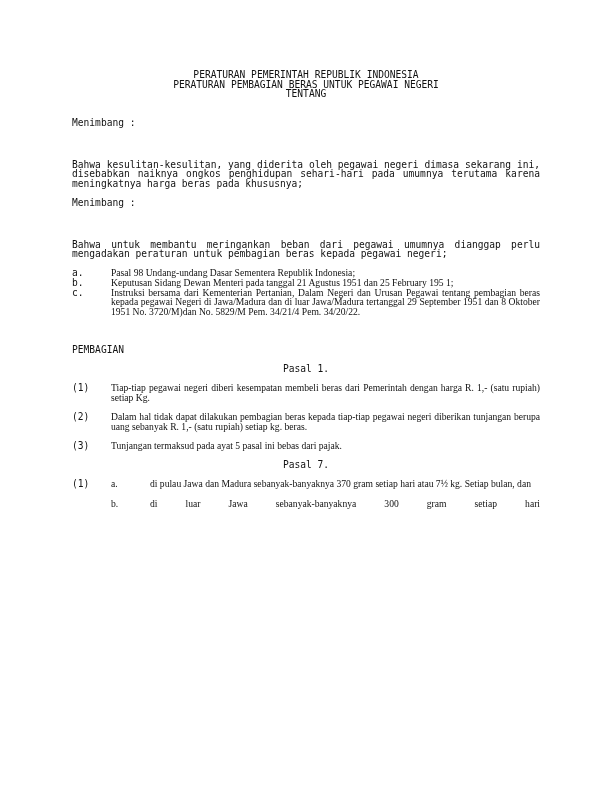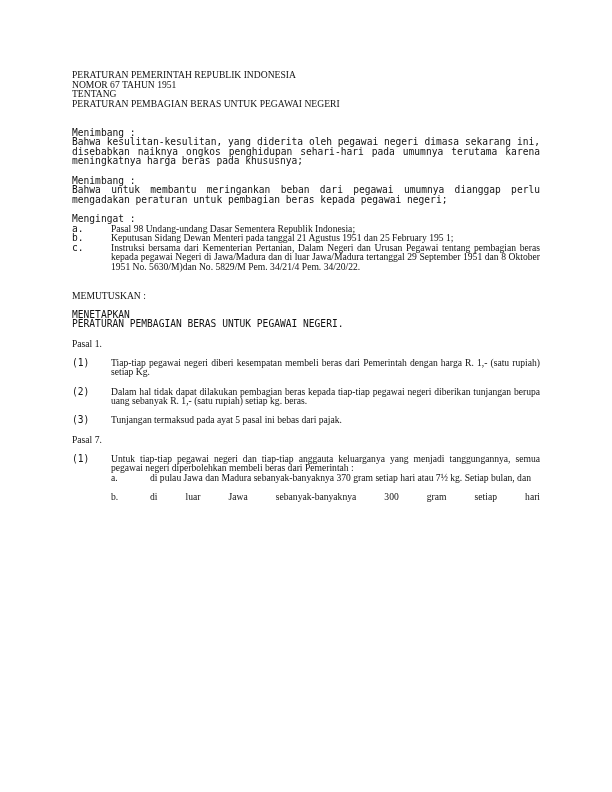--- a/index.html
+++ b/index.html
@@ -2,79 +2,75 @@
 <html><head>
 <meta charset="utf-8">
 <style>
   html, body { margin: 0; padding: 0; background: #ffffff; }
   body { width: 612px; height: 792px; position: relative; overflow: hidden; }
   .page {
     position: absolute; left: 72px; top: 70px; width: 468px;
     font-family: "DejaVu Sans Mono", "Liberation Mono", monospace;
     font-size: 9.6px; line-height: 9.6px; color: #111111;
   }
-  .c { white-space: pre; font-family: Liberation Serif, serif; }
-  .j { text-align: justify; text-align-last: left; }
+  .c { text-align: center; white-space: pre; }
+  .j { text-align: justify; text-align-last: left; margin-top: 32px; }
   .gap { height: 9.6px; }
   .row { display: flex; }
   .lbl { flex: 0 0 auto; }
   .lbl-abc { width: 39px; }
   .lbl-num { width: 39px; }
   .lbl-sub { width: 39px; }
   .txt { flex: 1 1 auto; text-align: justify; text-align-last: left; font-family: Liberation Serif, serif; }
   .jl { text-align: justify; text-align-last: justify; }
 </style>
 </head>
 <body>
 
 <div class="page">
 
   <div class="c">PERATURAN PEMERINTAH REPUBLIK INDONESIA</div>
-  <div class="c">NOMOR 67 TAHUN 1951</div>
+  <div class="c">PERATURAN PEMBAGIAN BERAS UNTUK PEGAWAI NEGERI</div>
   <div class="c">TENTANG</div>
-  <div class="c">PERATURAN PEMBAGIAN BERAS UNTUK PEGAWAI NEGERI</div>
   <div class="gap"></div>
   <div class="gap"></div>
 
   <div>
     <div>Menimbang :</div>
     <div class="j">Bahwa kesulitan-kesulitan, yang diderita oleh pegawai negeri dimasa sekarang ini, disebabkan naiknya ongkos penghidupan sehari-hari pada umumnya terutama karena meningkatnya harga beras pada khususnya;</div>
   </div>
   <div class="gap"></div>
 
   <div>
     <div>Menimbang :</div>
     <div class="j">Bahwa untuk membantu meringankan beban dari pegawai umumnya dianggap perlu mengadakan peraturan untuk pembagian beras kepada pegawai negeri;</div>
   </div>
   <div class="gap"></div>
 
   <div>
-    <div>Mengingat :</div>
     <div class="row">
       <span class="lbl lbl-abc">a.</span>
       <span class="txt">Pasal 98 Undang-undang Dasar Sementera Republik Indonesia;</span>
     </div>
     <div class="row">
       <span class="lbl lbl-abc">b.</span>
       <span class="txt">Keputusan Sidang Dewan Menteri pada tanggal 21 Agustus 1951 dan 25 February 195 1;</span>
     </div>
     <div class="row">
       <span class="lbl lbl-abc">c.</span>
-      <span class="txt">Instruksi bersama dari Kementerian Pertanian, Dalam Negeri dan Urusan Pegawai tentang pembagian beras kepada pegawai Negeri di Jawa/Madura dan di luar Jawa/Madura tertanggal 29 September 1951 dan 8 Oktober 1951 No. 5630/M)dan No. 5829/M Pem. 34/21/4 Pem. 34/20/22.</span>
+      <span class="txt">Instruksi bersama dari Kementerian Pertanian, Dalam Negeri dan Urusan Pegawai tentang pembagian beras kepada pegawai Negeri di Jawa/Madura dan di luar Jawa/Madura tertanggal 29 September 1951 dan 8 Oktober 1951 No. 3720/M)dan No. 5829/M Pem. 34/21/4 Pem. 34/20/22.</span>
     </div>
   </div>
   <div class="gap"></div>
   <div class="gap"></div>
 
-  <div class="c">MEMUTUSKAN :</div>
   <div class="gap"></div>
 
   <div>
-    <div>MENETAPKAN</div>
-    <div>PERATURAN PEMBAGIAN BERAS UNTUK PEGAWAI NEGERI.</div>
+    <div>PEMBAGIAN</div>
   </div>
   <div class="gap"></div>
 
   <div class="c">Pasal 1.</div>
   <div class="gap"></div>
 
   <div class="row">
     <span class="lbl lbl-num">(1)</span>
     <span class="txt">Tiap-tiap pegawai negeri diberi kesempatan membeli beras dari Pemerintah dengan harga R. 1,- (satu rupiah) setiap Kg.</span>
   </div>
@@ -89,21 +85,20 @@
     <span class="txt">Tunjangan termaksud pada ayat 5 pasal ini bebas dari pajak.</span>
   </div>
   <div class="gap"></div>
 
   <div class="c">Pasal 7.</div>
   <div class="gap"></div>
 
   <div class="row">
     <span class="lbl lbl-num">(1)</span>
     <div class="txt">
-      <div class="j">Untuk tiap-tiap pegawai negeri dan tiap-tiap anggauta keluarganya yang menjadi tanggungannya, semua pegawai negeri diperbolehkan membeli beras dari Pemerintah :</div>
       <div class="row">
         <span class="lbl lbl-sub">a.</span>
         <span class="txt">di pulau Jawa dan Madura sebanyak-banyaknya 370 gram setiap hari atau 7½ kg. Setiap bulan, dan</span>
       </div>
       <div class="gap"></div>
       <div class="row">
         <span class="lbl lbl-sub">b.</span>
         <span class="txt jl">di luar Jawa sebanyak-banyaknya 300 gram setiap hari</span>
       </div>
     </div>

